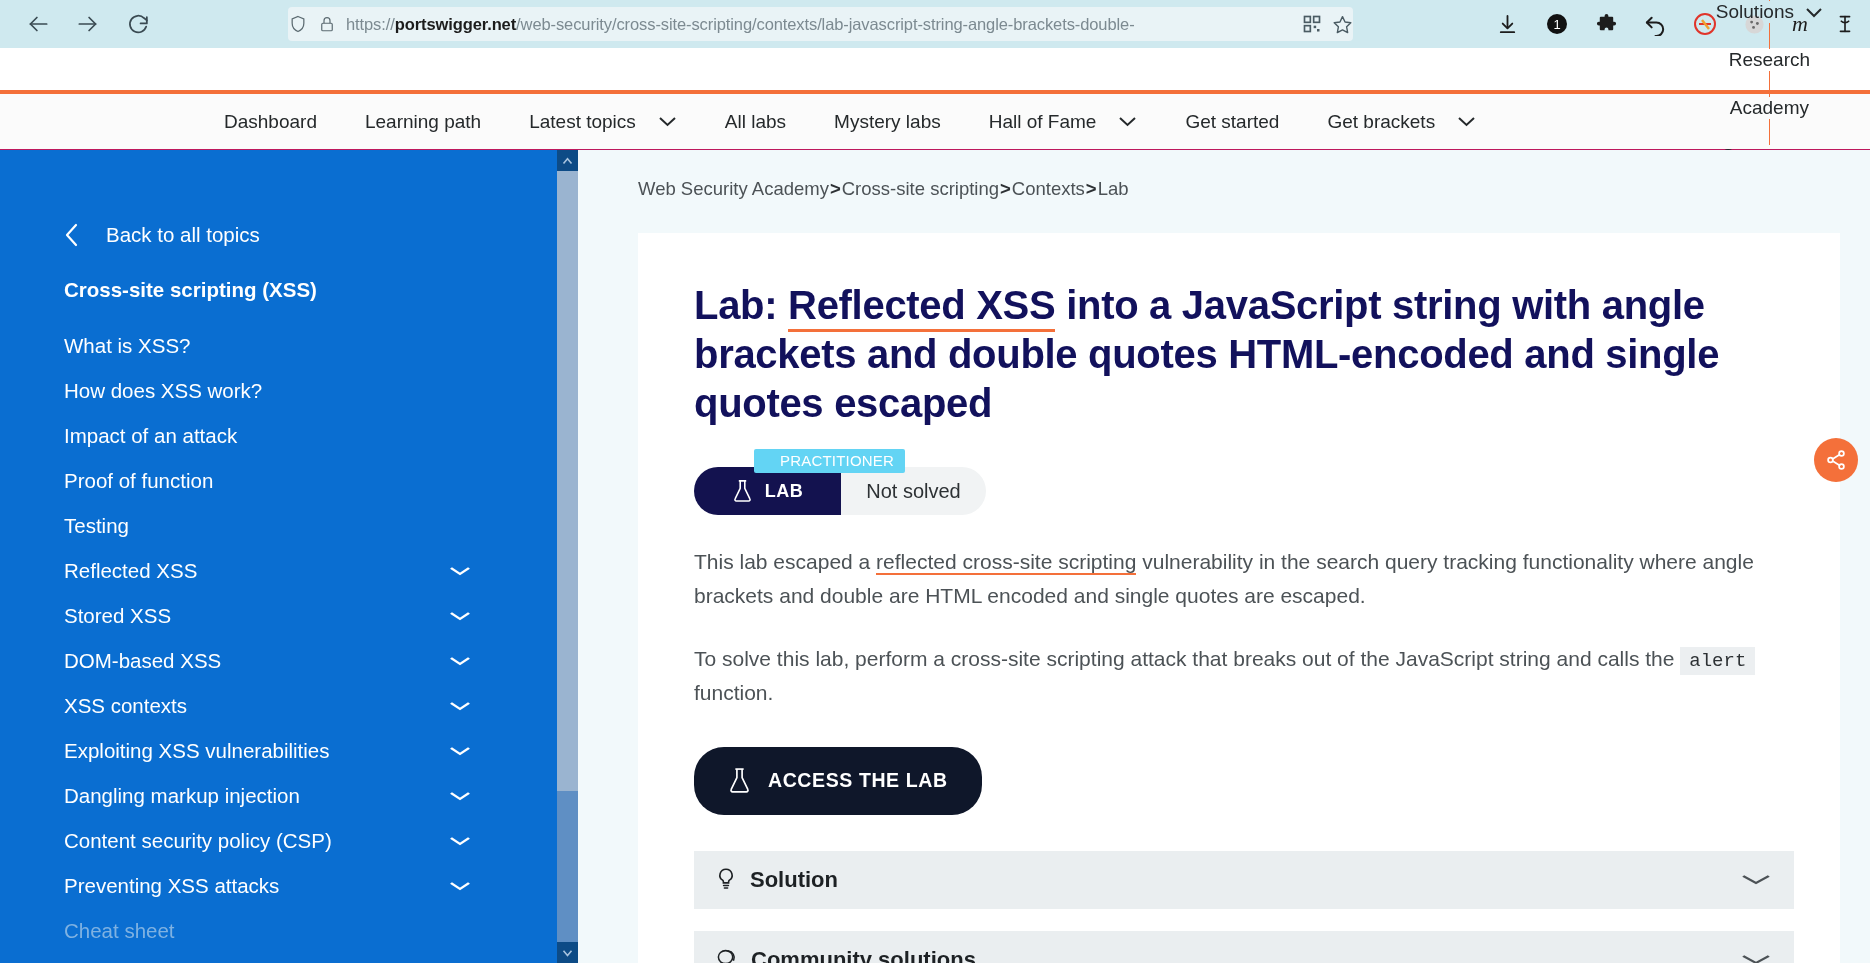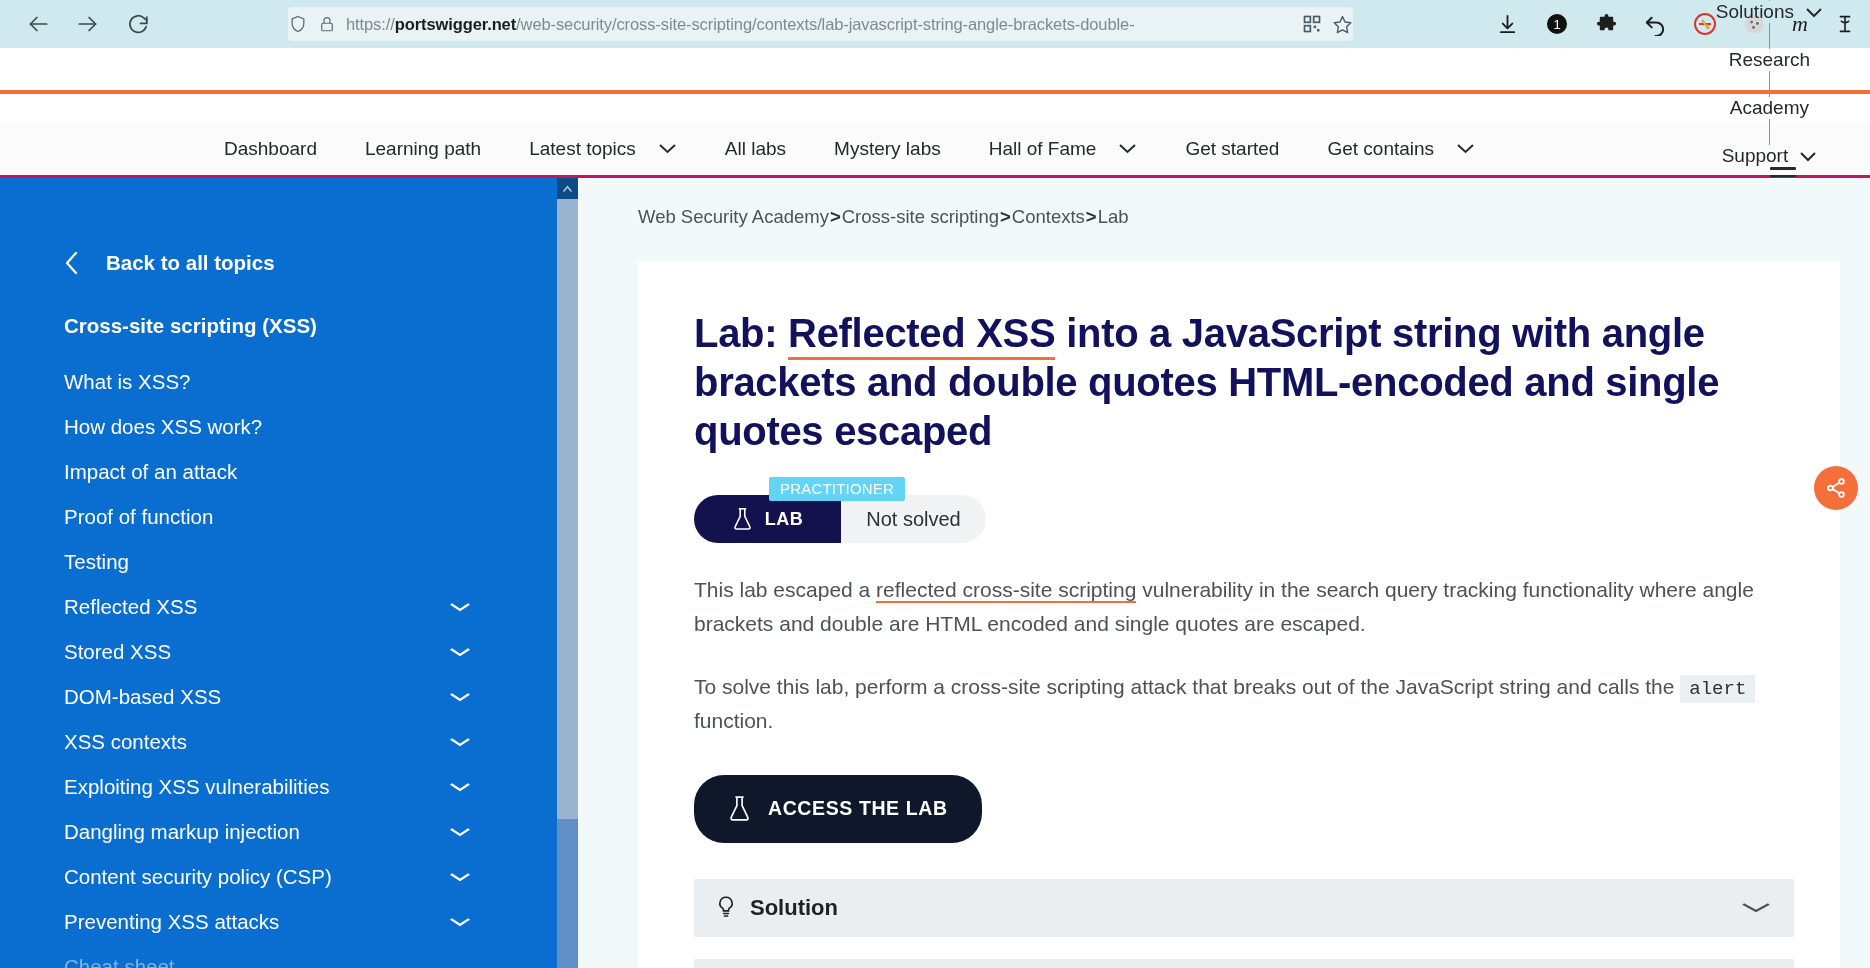--- a/index.html
+++ b/index.html
@@ -90,22 +90,21 @@
   }
   .hamburger span { display: block; height: 2.5px; background: #25292b; border-radius: 1px; }
 
   
   .academy-nav {
     height: 56px;
     background: #fbfbfb;
     display: flex;
     align-items: center;
     padding-left: 200px;
-    border-bottom: 3px solid #be185d;
-    margin-top: 28px;
+    border-bottom: 1px solid #be185d;
   }
   .ac-item {
     font-size: 19px;
     color: #25292b;
     padding: 0 24px;
     display: flex;
     align-items: center;
     gap: 22px;
     white-space: nowrap;
   }
@@ -122,22 +121,21 @@
     width: 578px;
     background: #0a6ed1;
     position: relative;
     overflow: hidden;
     flex: 0 0 578px;
   }
   .sb-inner { padding: 72px 0 0 64px; }
   .sb-back {
     display: flex; align-items: center; gap: 26px;
     color: #ffffff; font-size: 20.5px;
-    margin-bottom: 38px;
-    font-weight: bold;
+    margin-bottom: 30px;
   }
   .sb-back .chev { font-size: 25px; line-height: 1; }
   .sb-title {
     color: #fff; font-size: 20.5px; font-weight: bold;
     margin-bottom: 21px;
   }
   .sb-item {
     color: #fff; font-size: 20.5px;
     height: 45px;
     display: flex; align-items: center;
@@ -222,25 +220,25 @@
   }
 
   .badge-row {
     margin-top: 40px;
     position: relative;
     display: inline-block;
   }
   .practitioner {
     position: absolute;
     top: -18px;
-    left: 75px;
+    left: 60px;
     background: #63d4f4;
     color: #ffffff;
     font-size: 15px;
-    padding: 3px 11px 4px 11px;
+    padding: 3px 11px 4px 26px;
     letter-spacing: 0.2px;
     border-radius: 2px;
     font-weight: 500;
     z-index: 3;
   }
   .labpill {
     display: flex;
     height: 48px;
     border-radius: 24px;
     overflow: hidden;
@@ -496,21 +494,21 @@
     <span>
       <svg width="19" height="11" viewBox="0 0 19 11" fill="none" stroke="#25292b" stroke-width="2">
           <polyline points="2 2 9.5 9 17 2"></polyline>
         </svg>
     </span>
   </div>
   <div class="ac-item">
     <span>Get started</span>
   </div>
   <div class="ac-item">
-    <span>Get contains</span>
+    <span>Get brackets</span>
     <span>
       <svg width="19" height="11" viewBox="0 0 19 11" fill="none" stroke="#25292b" stroke-width="2">
           <polyline points="2 2 9.5 9 17 2"></polyline>
         </svg>
     </span>
   </div>
 </div>
 
 <div class="page">
 

